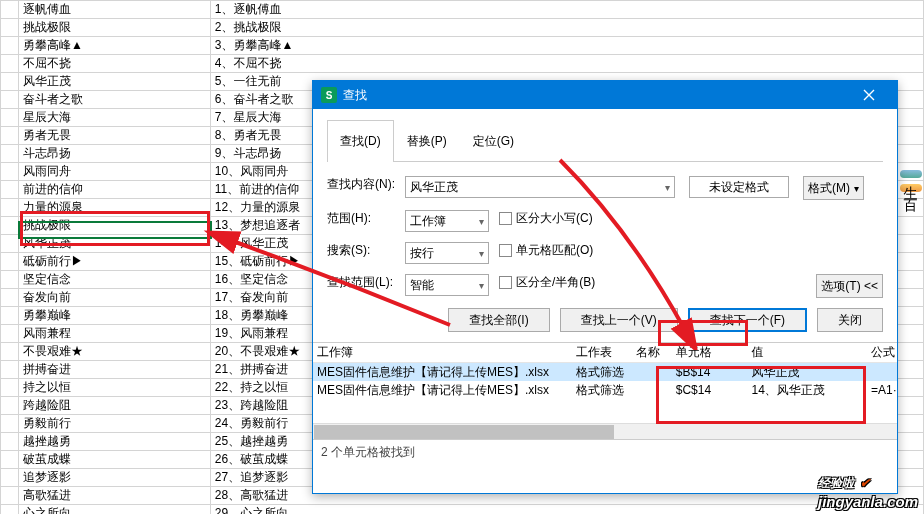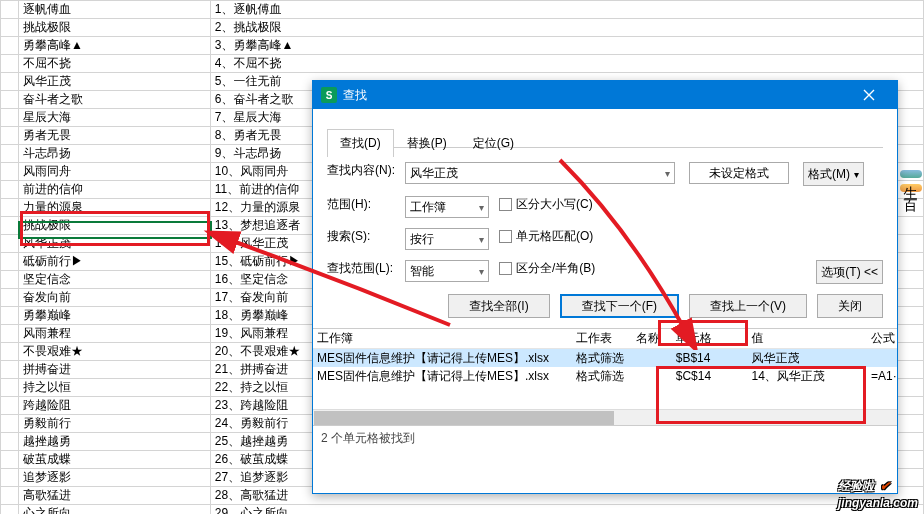--- a/index.html
+++ b/index.html
@@ -10,21 +10,21 @@
 .col-a{width:18px}.col-b{width:192px}.col-c{width:714px}
 .sel-box{position:absolute;left:18px;top:221px;width:194px;height:18px;border:2px solid #0a7a3a;z-index:5;pointer-events:none}
 .red-box1{position:absolute;left:20px;top:211px;width:190px;height:35px;border:3px solid #e31b23;z-index:6;pointer-events:none}
 .dialog{position:absolute;left:312px;top:80px;width:586px;height:414px;background:#fff;border:1px solid #0078d7;box-shadow:0 3px 10px rgba(0,0,0,.3);z-index:20}
 .dlg-title{height:28px;background:#0078d7;color:#fff;display:flex;align-items:center;padding:0 8px;font-size:13px}
 .dlg-title .logo{width:16px;height:16px;background:#0a9b5a;border-radius:2px;margin-right:6px;display:flex;align-items:center;justify-content:center;font-size:10px;font-weight:bold}
 .dlg-title .spacer{flex:1}
 .dlg-close{width:40px;height:28px;display:flex;align-items:center;justify-content:center;cursor:pointer}
 .dlg-body{padding:10px 14px 6px}
 .tabs{display:flex;border-bottom:1px solid #ccc;margin-bottom:14px}
-.tabs .tab{padding:5px 12px;border:1px solid transparent;border-bottom:none;cursor:pointer;position:relative;top:10px}
+.tabs .tab{padding:12px 12px;border:1px solid transparent;border-bottom:none;cursor:pointer;position:relative;top:1px}
 .tabs .tab.active{border-color:#ccc;background:#fff}
 .row{display:flex;align-items:flex-start;margin-bottom:10px}
 .row .lbl{width:78px}
 .combo{border:1px solid #aaa;height:22px;display:flex;align-items:center;padding:0 4px;background:#fff}
 .combo .arrow{margin-left:auto;font-size:10px;color:#666}
 .content-combo{width:270px;margin-right:14px}
 .fmt-box{border:1px solid #aaa;height:22px;width:100px;display:flex;align-items:center;justify-content:center;margin-right:8px}
 .btn{border:1px solid #aaa;height:24px;padding:0 4px;background:#f0f0f0;display:flex;align-items:center;cursor:pointer;margin-left:6px}
 .btn .arrow{margin-left:4px;font-size:10px}
 .small-combo{width:84px;margin-right:10px}
@@ -40,21 +40,21 @@
 .res-row{display:flex;height:18px;align-items:center}
 .res-row.sel{background:#cce8ff}
 .res-scroll{height:60px;overflow:hidden}
 .scrollbar-h{height:16px;background:#f0f0f0;border-top:1px solid #ddd;position:relative}
 .scrollbar-h .thumb{position:absolute;height:14px;top:1px;left:1px;width:300px;background:#c1c1c1}
 .status{padding:4px 8px;border-top:1px solid #ccc;color:#444}
 .red-box2{position:absolute;left:658px;top:320px;width:90px;height:26px;border:3px solid #e31b23;z-index:30;pointer-events:none}
 .red-box3{position:absolute;left:656px;top:366px;width:210px;height:58px;border:3px solid #e31b23;z-index:30;pointer-events:none}
 .arrow-svg{position:absolute;z-index:25;pointer-events:none}
 .watermark{position:absolute;right:6px;bottom:4px;z-index:40;color:#fff;font-weight:bold;text-shadow:1px 1px 0 #000,-1px -1px 0 #000,1px -1px 0 #000,-1px 1px 0 #000;font-style:italic}
-.watermark .big{font-size:22px}.watermark .chk-icon{color:#d40}.watermark .small{font-size:12px;display:block;text-align:right}
+.watermark .big{font-size:22px}.watermark .chk-icon{color:#d40}.watermark .small{font-size:15px;display:block;text-align:right}
 .sidebar-hint{position:absolute;right:0;top:170px;width:24px;z-index:3}
 .sh-box{writing-mode:vertical-rl;background:linear-gradient(#8bd,#5a9);color:#000;padding:4px 2px;border-radius:4px;margin-bottom:6px;font-size:14px}
 .opt-btn{margin-left:auto}
 </style>
 </head>
 <body>
 
 <div class="grid">
 <table>
       <tbody id="grid-body">
@@ -276,22 +276,22 @@
         </div>
       <div class="chk">
           <span class="box"></span>
           <span>区分全/半角(B)</span>
         </div>
       <div class="btn opt-btn">选项(T) &lt;&lt;</div>
     </div>
 
     <div class="btn-row">
       <div class="btn">查找全部(I)</div>
+      <div class="btn">查找上一个(V)</div>
       <div class="btn primary">查找下一个(F)</div>
-      <div class="btn">查找上一个(V)</div>
       <div class="btn">关闭</div>
     </div>
 
     <div class="results">
       <div class="res-head">
         <div class="c-wb">工作簿</div>
         <div class="c-ws">工作表</div>
         <div class="c-nm">名称</div>
         <div class="c-cell">单元格</div>
         <div class="c-val">值</div>

